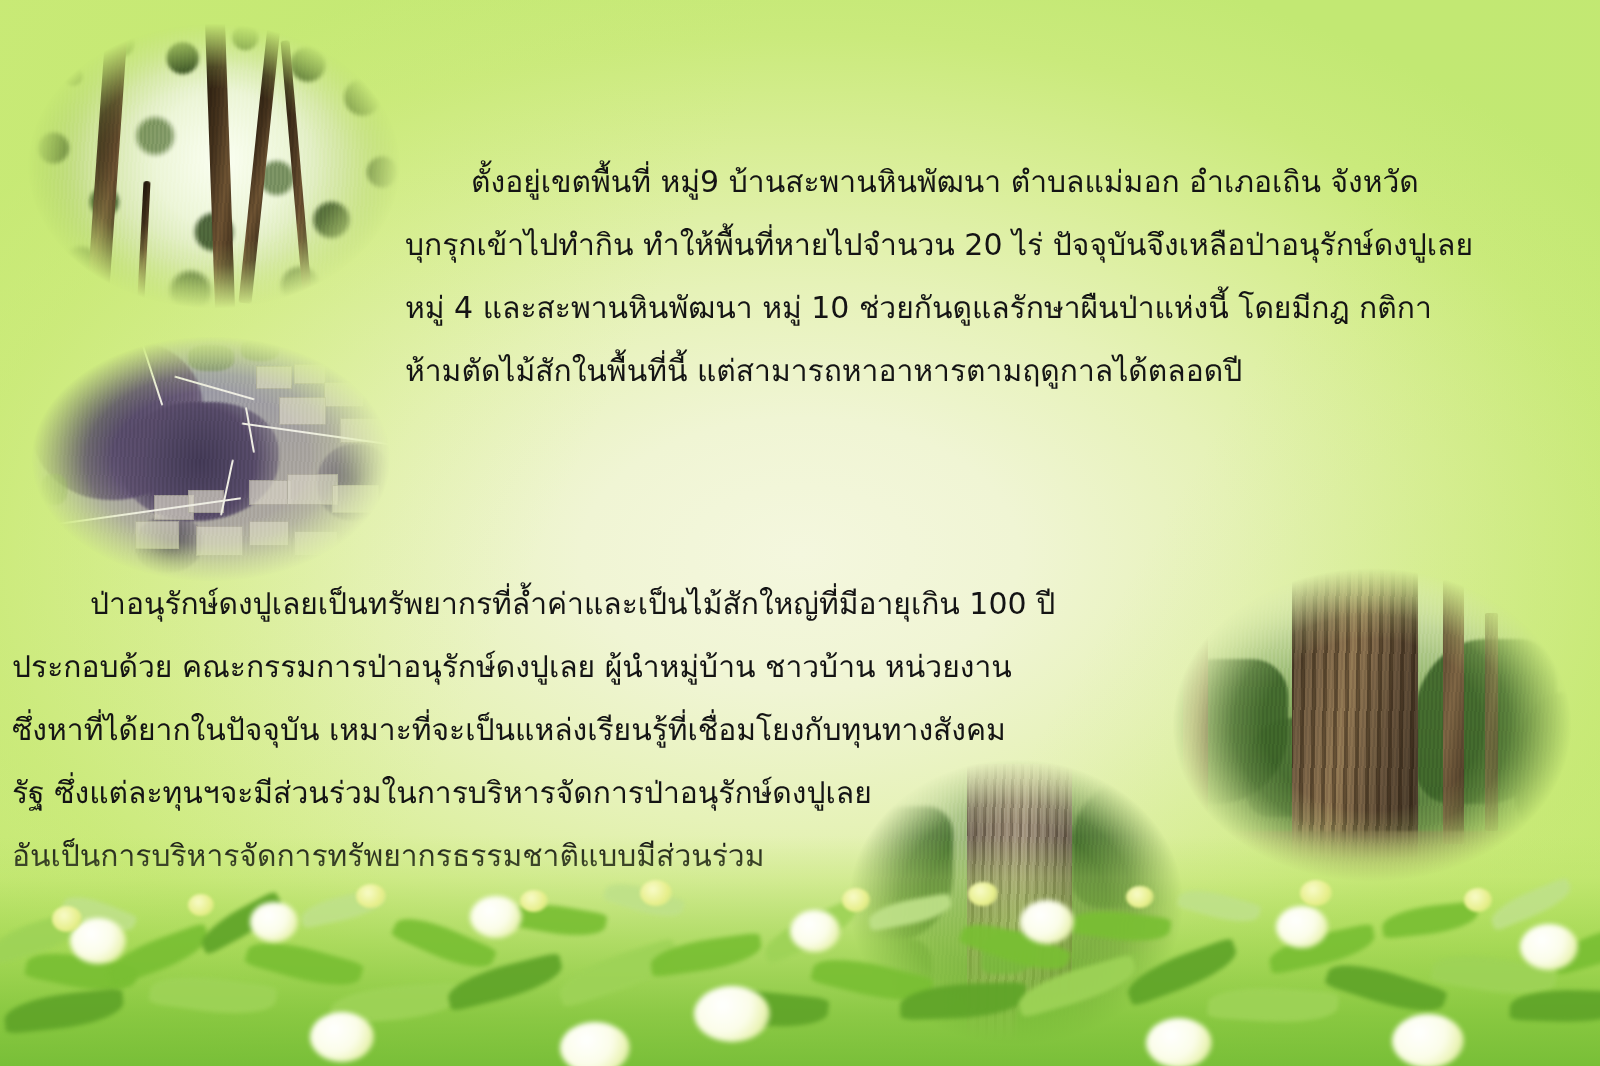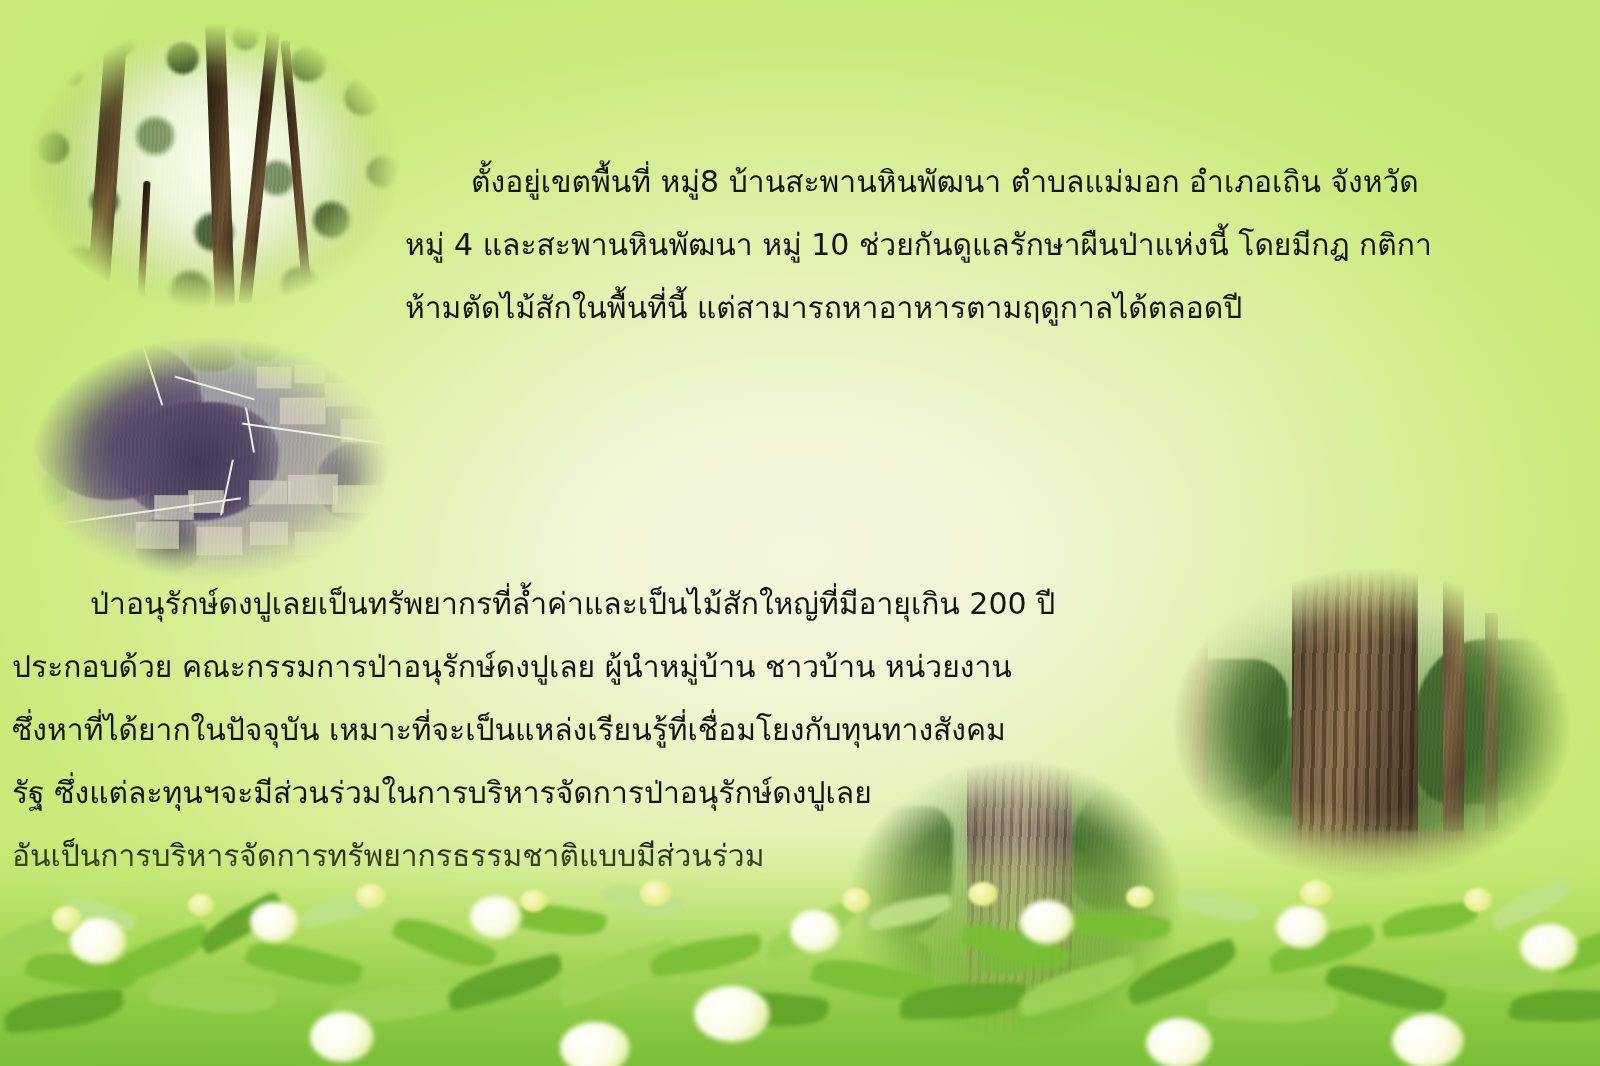--- a/index.html
+++ b/index.html
@@ -296,27 +296,28 @@
       <div class="sat-road" style="left:58%; top:40%; width:40%; height:2px; transform:rotate(8deg);"></div>
       <div class="sat-road" style="left:6%;  top:70%; width:52%; height:2px; transform:rotate(-8deg);"></div>
       <div class="sat-road" style="left:54%; top:50%; width:2px; height:22%; transform:rotate(12deg);"></div>
 
       <div class="grain"></div>
     </div>
   </div>
 
 
   <div class="body-text" id="para-main">
-    <span class="ln first">ตั้งอยู่เขตพื้นที่  หมู่8  บ้านสะพานหินพัฒนา  ตำบลแม่มอก  อำเภอเถิน  จังหวัด</span>
+    <span class="ln first">ตั้งอยู่เขตพื้นที่  หมู่9  บ้านสะพานหินพัฒนา  ตำบลแม่มอก  อำเภอเถิน  จังหวัด</span>
+    <span class="ln">บุกรุกเข้าไปทำกิน  ทำให้พื้นที่หายไปจำนวน  20  ไร่  ปัจจุบันจึงเหลือป่าอนุรักษ์ดงปูเลย</span>
     <span class="ln">หมู่  4  และสะพานหินพัฒนา  หมู่  10  ช่วยกันดูแลรักษาผืนป่าแห่งนี้  โดยมีกฎ  กติกา</span>
     <span class="ln">ห้ามตัดไม้สักในพื้นที่นี้   แต่สามารถหาอาหารตามฤดูกาลได้ตลอดปี</span>
   </div>
 
   <div class="body-text" id="para-second">
-    <span class="ln first">ป่าอนุรักษ์ดงปูเลยเป็นทรัพยากรที่ล้ำค่าและเป็นไม้สักใหญ่ที่มีอายุเกิน  200  ปี</span>
+    <span class="ln first">ป่าอนุรักษ์ดงปูเลยเป็นทรัพยากรที่ล้ำค่าและเป็นไม้สักใหญ่ที่มีอายุเกิน  100  ปี</span>
     <span class="ln">ประกอบด้วย  คณะกรรมการป่าอนุรักษ์ดงปูเลย  ผู้นำหมู่บ้าน  ชาวบ้าน  หน่วยงาน</span>
     <span class="ln">ซึ่งหาที่ได้ยากในปัจจุบัน     เหมาะที่จะเป็นแหล่งเรียนรู้ที่เชื่อมโยงกับทุนทางสังคม</span>
     <span class="ln">รัฐ  ซึ่งแต่ละทุนฯจะมีส่วนร่วมในการบริหารจัดการป่าอนุรักษ์ดงปูเลย</span>
     <span class="ln">อันเป็นการบริหารจัดการทรัพยากรธรรมชาติแบบมีส่วนร่วม</span>
   </div>
 
   <div class="photo" id="photo-giant-teak">
     <div class="scene">
       <div class="g-bg"></div>
 

